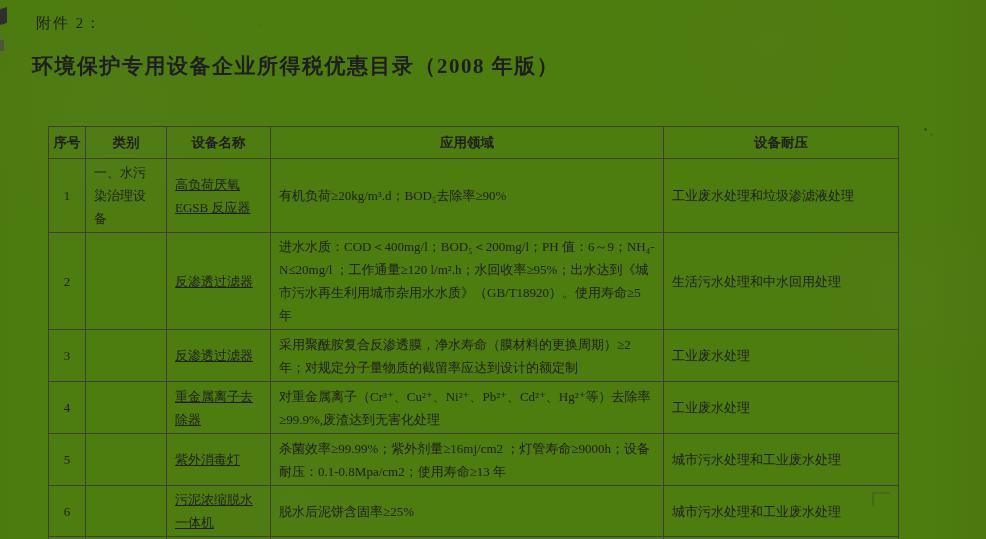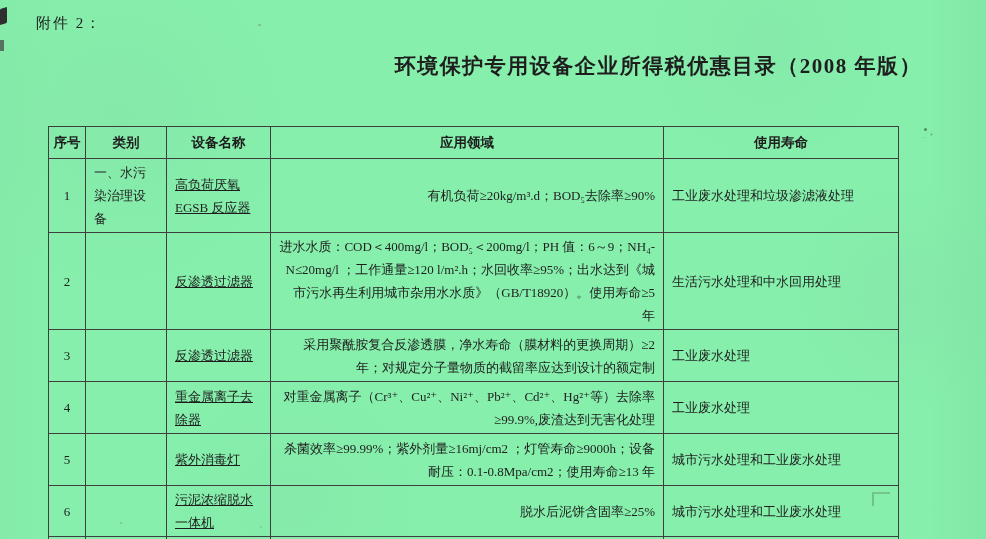--- a/index.html
+++ b/index.html
@@ -1,20 +1,20 @@
 <!DOCTYPE html>
 <html><head>
 <meta charset="utf-8">
 <style>
   html,body{margin:0;padding:0;background:#e8e8e6;}
   .page{
     position:relative;
     width:986px;height:539px;
     margin:0 auto;
-    background:#86efac;
+    background:#4d7c0f;
     font-family:"Liberation Serif","DejaVu Serif",serif;
     color:#1e1e1e;
     overflow:hidden;
   }
   
   .page::before{
     content:"";position:absolute;inset:0;pointer-events:none;
     background:
       radial-gradient(circle at 12% 22%, rgba(120,120,120,0.05), transparent 18%),
       radial-gradient(circle at 78% 8%, rgba(120,120,120,0.04), transparent 14%),
@@ -22,21 +22,21 @@
       radial-gradient(circle at 30% 93%, rgba(120,120,120,0.04), transparent 15%),
       linear-gradient(90deg, rgba(0,0,0,0.015) 0%, rgba(0,0,0,0) 6%, rgba(0,0,0,0) 94%, rgba(0,0,0,0.03) 100%);
   }
   .attachment{
     position:absolute;left:36px;top:14px;
     font-size:15px;letter-spacing:2px;
   }
   .title{
     position:absolute;left:0;top:52px;width:986px;margin:0;
     box-sizing:border-box;padding-right:64px;
-    text-align:right;
+    text-align:left;
     font-size:21px;font-weight:bold;letter-spacing:1.5px;padding-left:32px;
   }
   table.catalog{
     position:absolute;left:48px;top:126px;
     width:850px;
     border-collapse:collapse;table-layout:fixed;
     font-size:13px;
   }
   .catalog th,.catalog td{
     border:1.6px solid #3e3e3e;
@@ -45,21 +45,21 @@
     line-height:23px;
     overflow:hidden;
   }
   .catalog th{
     font-weight:bold;
     height:27px;padding:2px 4px;font-size:13.5px;
   }
   .c-seq{text-align:center;}
   .c-cat{padding:2px 5px;font-weight:normal;line-height:22px;}
   .c-equip{padding:2px 6px;line-height:22px;text-decoration:underline;}
-  .c-param{padding:2px 8px;text-align:right;}
+  .c-param{padding:2px 8px;}
   .c-app{padding:2px 8px;}
   tr.r1 td{height:42px;}
   tr.r2 td{height:70px;}
   tr.r3 td{height:47px;}
   tr.r4 td{height:47px;}
   tr.r5 td{height:47px;}
   tr.r6 td{height:44px;}
   tr.r7 td{height:42px;}
   
   .smudge{position:absolute;pointer-events:none;}
@@ -89,21 +89,21 @@
       <col style="width:104px">
       <col style="width:393px">
       <col style="width:235px">
     </colgroup>
     <thead>
       <tr>
         <th>序号</th>
         <th>类别</th>
         <th>设备名称</th>
         <th>应用领域</th>
-        <th>使用寿命</th>
+        <th>设备耐压</th>
       </tr>
     </thead>
     <tbody>
       <tr class="r1">
         <td class="c-seq">1</td>
         <td class="c-cat">一、水污染治理设备</td>
         <td class="c-equip">高负荷厌氧 EGSB 反应器</td>
         <td class="c-param">有机负荷≥20kg/m³.d；BOD₅去除率≥90%</td>
         <td class="c-app">工业废水处理和垃圾渗滤液处理</td>
       </tr>

